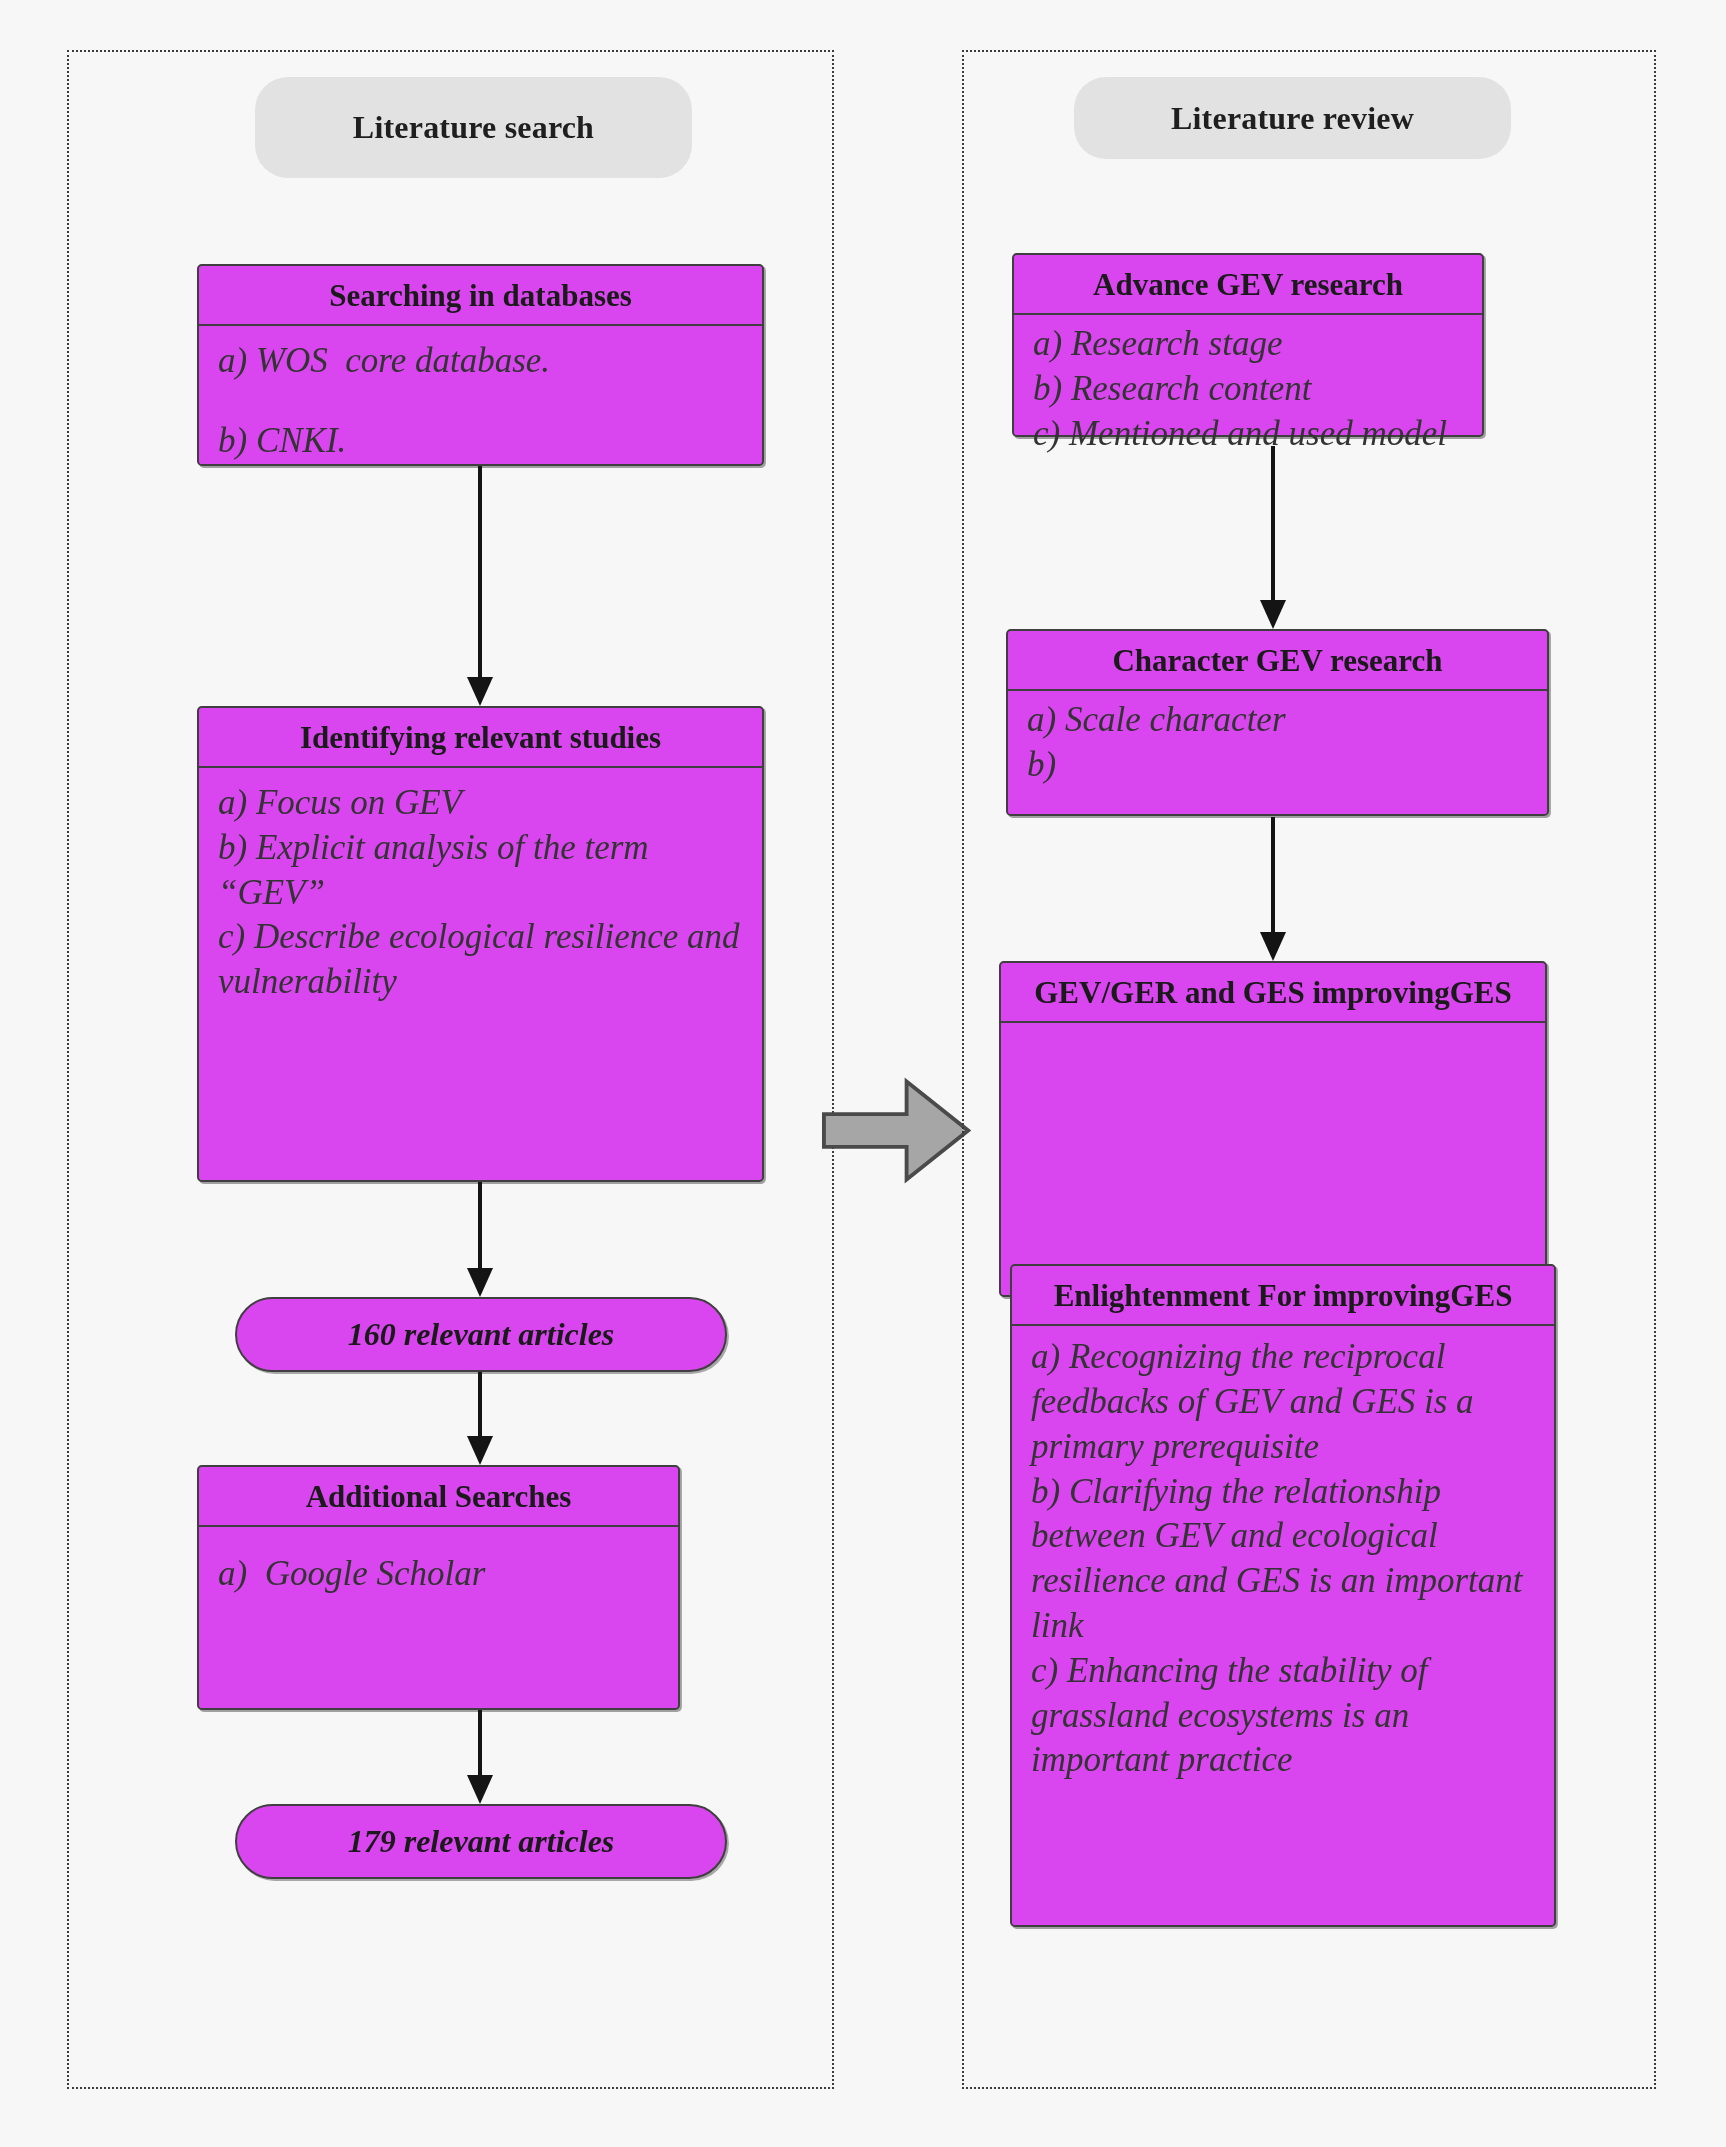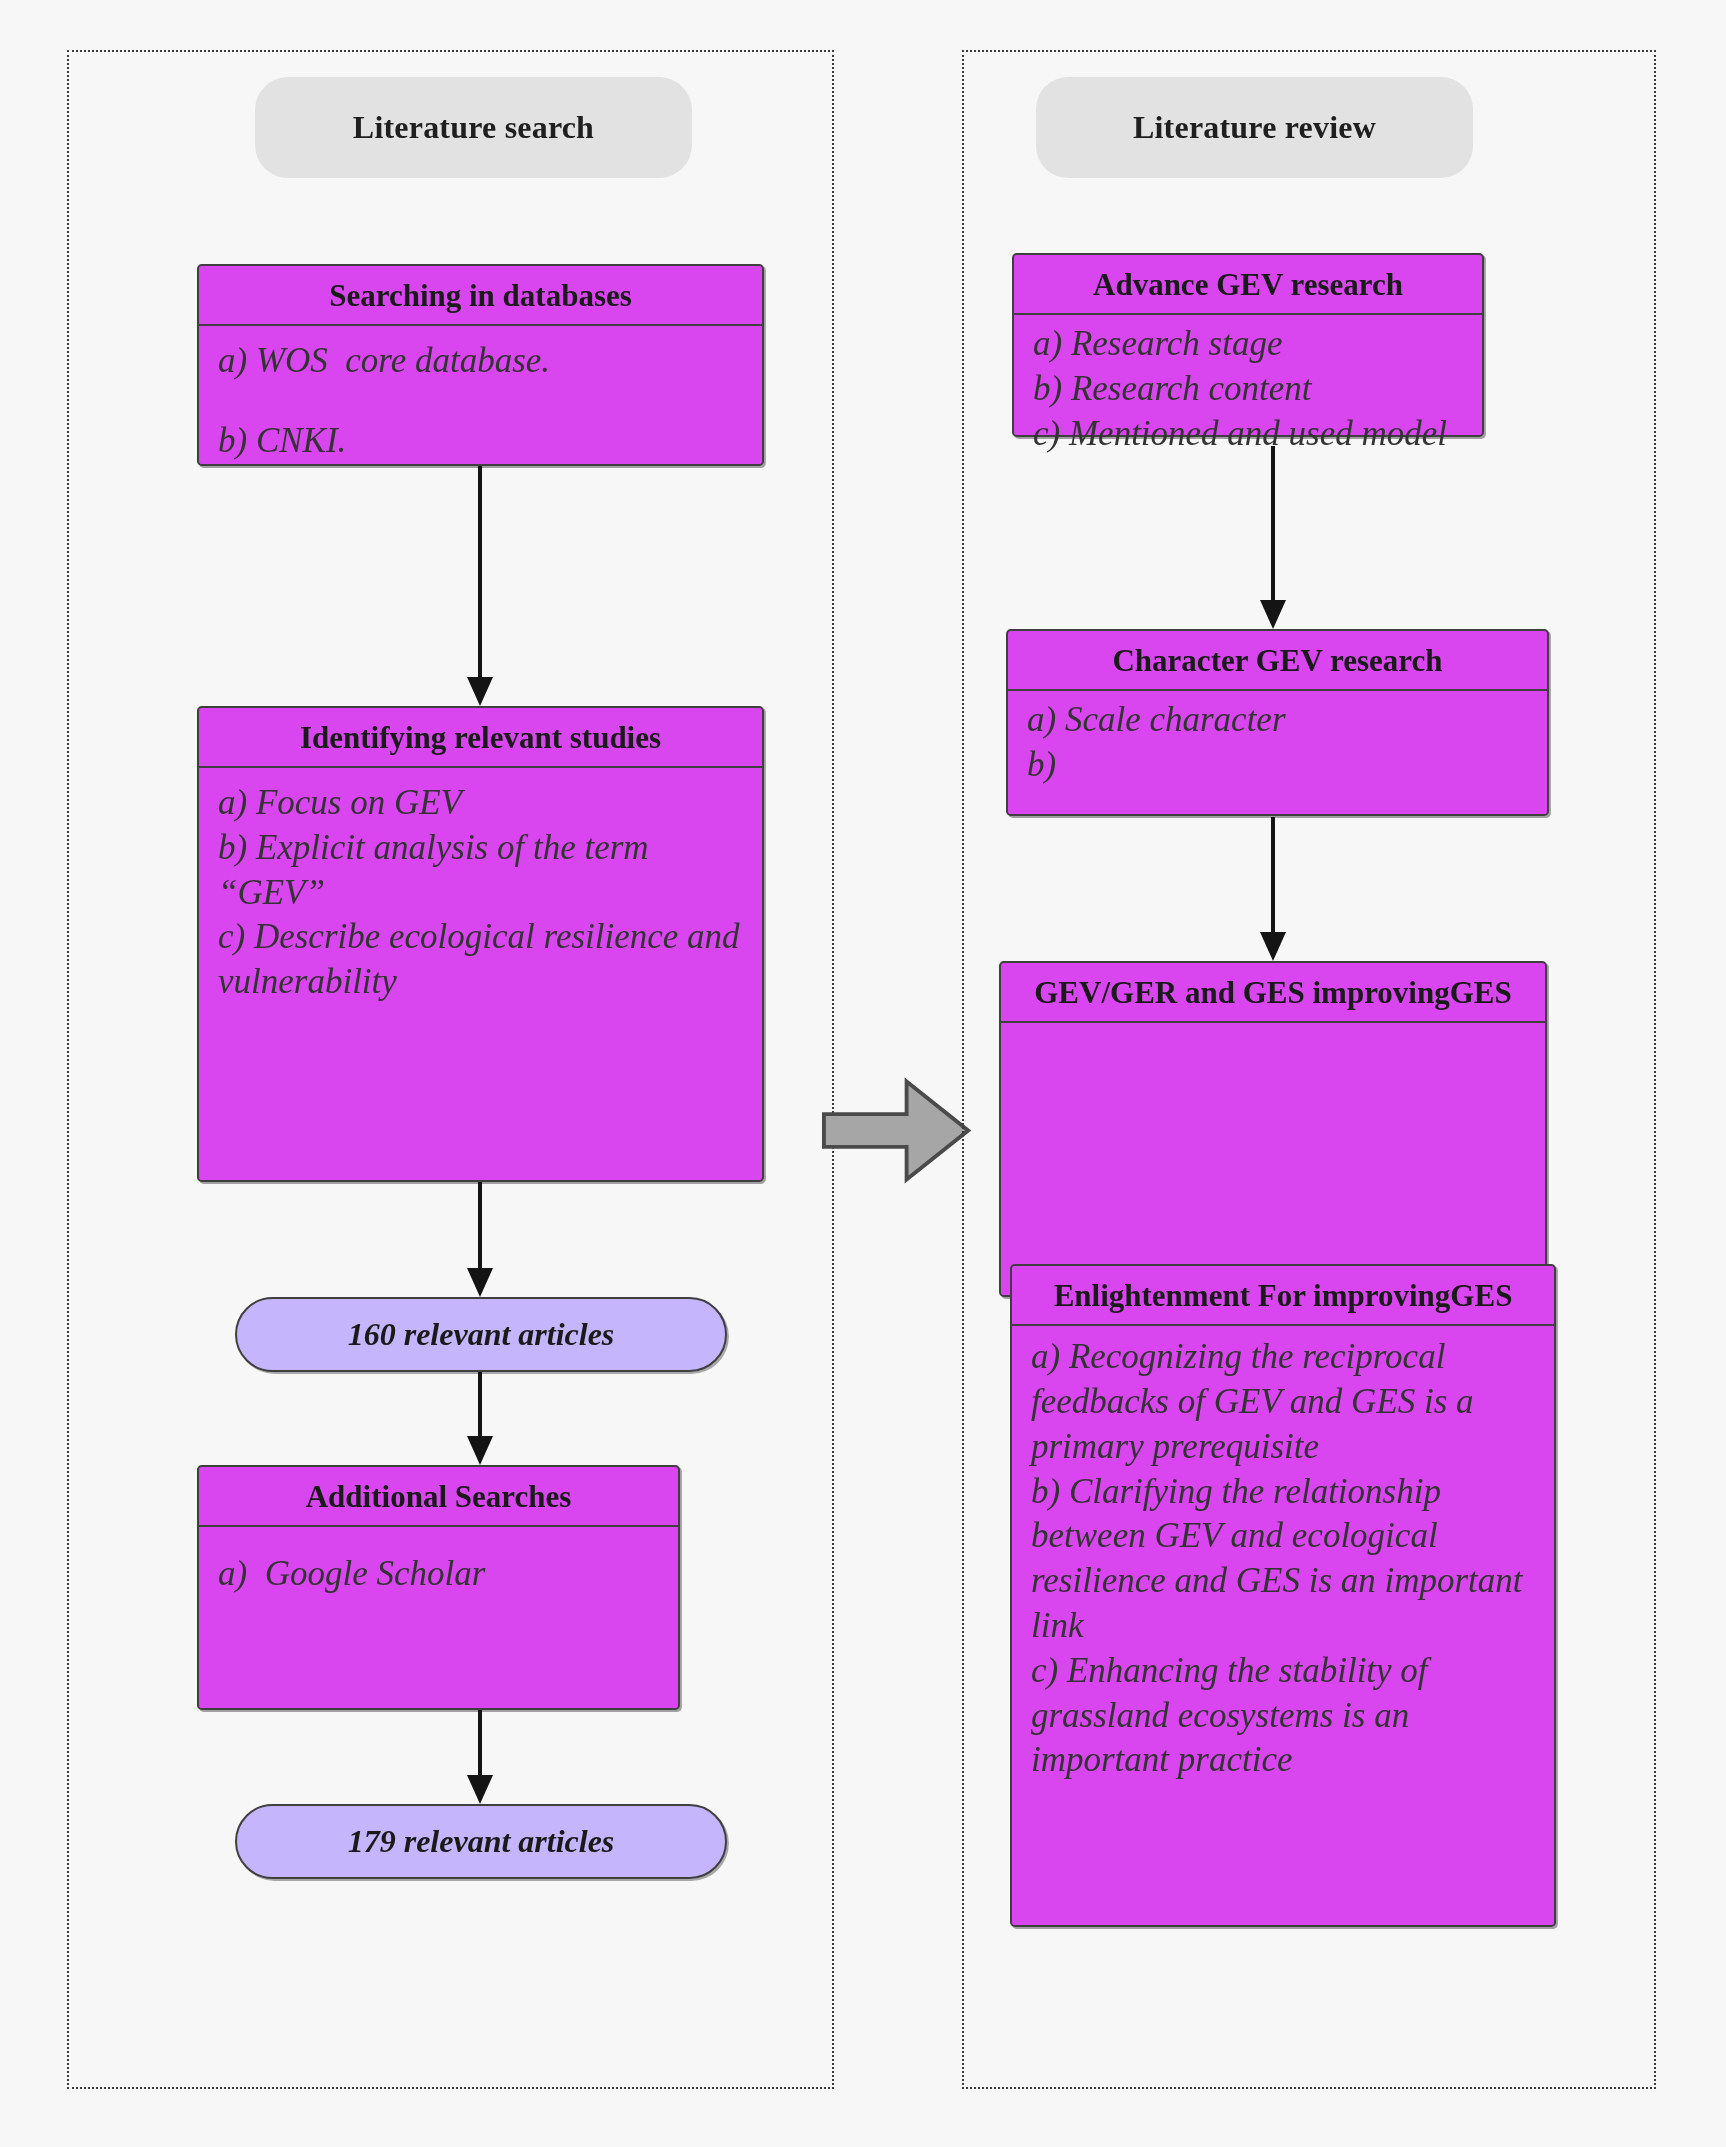--- a/index.html
+++ b/index.html
@@ -32,21 +32,21 @@
     border-radius: 33px;
     display: flex;
     align-items: center;
     justify-content: center;
     font-weight: bold;
     font-size: 32px;
     color: #1f1f1f;
     letter-spacing: 0.2px;
   }
   #pill-left  { left: 231px;  top: 77px; width: 437px; height: 101px; margin-left: 24px; }
-  #pill-right { left: 1036px; top: 77px; width: 437px; height: 101px; border-radius: 32px; }
+  #pill-right { left: 1074px; top: 77px; width: 437px; height: 82px; border-radius: 32px; }
 
   
   .node {
     position: absolute;
     background: #d946ef;
     border: 2.9px solid #3f3f3f;
     border-radius: 4.8px;
     box-sizing: border-box;
     box-shadow: 1.9px 1.9px 0 rgba(90,90,90,0.55);
   }
@@ -78,21 +78,21 @@
 
   
   #node-advance     { left: 1012px; top: 253px; width: 472px; height: 184px; }
   #node-character   { left: 1006px; top: 629px; width: 543px; height: 187px; }
   #node-relation    { left: 999px; top: 961px; width: 548px; height: 336px; }
   #node-enlighten   { left: 999px; top: 1264px; width: 546px; height: 663px; margin-left: 11px; }
 
   
   .pill-node {
     position: absolute;
-    background: #c4b5fd;
+    background: #d946ef;
     border: 2.9px solid #3f3f3f;
     border-radius: 38px;
     box-sizing: border-box;
     display: flex;
     align-items: center;
     justify-content: center;
     font-style: italic;
     font-weight: bold;
     font-size: 32px;
     color: #1a1a1a;

